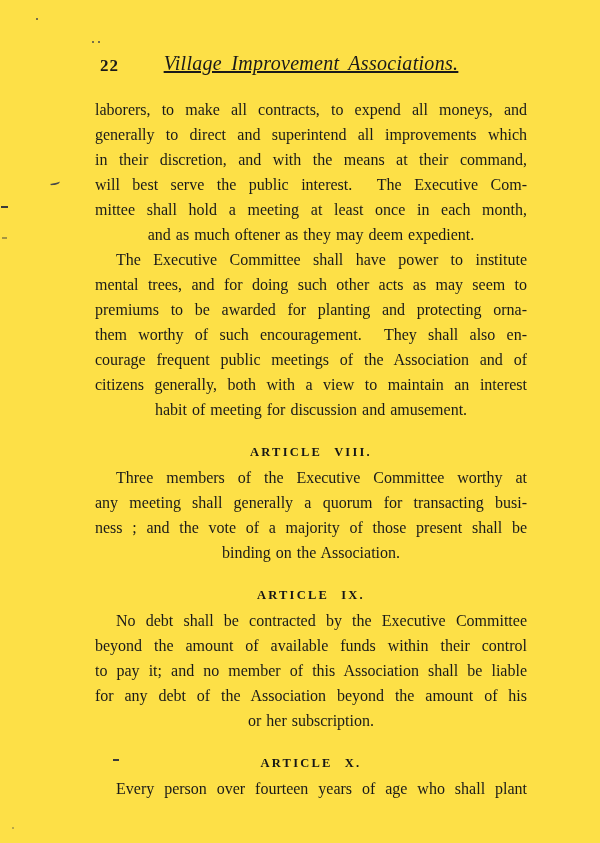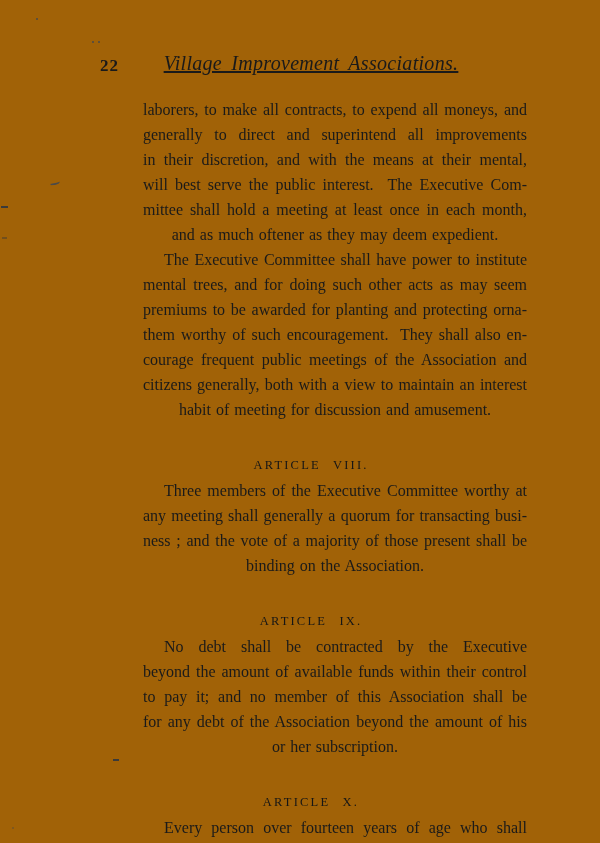--- a/index.html
+++ b/index.html
@@ -1,21 +1,21 @@
 <!DOCTYPE html>
 <html><head>
 <meta charset="utf-8">
 <style>
   * { margin: 0; padding: 0; box-sizing: border-box; }
   html, body { width: 600px; height: 843px; }
   body { background: #ffffff; }
   .page {
     position: relative;
     width: 600px; height: 843px;
-    background: #a16207;
+    background: #fde047;
     color: #1a1a1a;
     font-family: "Liberation Serif", "DejaVu Serif", serif;
     overflow: hidden;
   }
   .text-column {
     position: absolute;
     left: 95px; top: 52px;
     width: 432px;
   }
   .running-head {
@@ -40,34 +40,33 @@
   .content { margin-top: 18px; }
   .paragraph { }
   .line {
     height: 25px;
     line-height: 25px;
     font-size: 16px;
     overflow: hidden;
     text-align: justify;
     text-align-last: justify;
     word-spacing: 1px;
-    margin-left: 48px;
   }
   .line.last {
     text-align: center;
     text-align-last: auto;
   }
   .line.indent { padding-left: 21px; }
   .article-heading {
     height: 25px;
     line-height: 25px;
-    margin-top: 31px;
+    margin-top: 18px;
     text-align: center;
     font-size: 12.5px;
-    font-weight: normal;
+    font-weight: bold;
     letter-spacing: 2.2px;
     word-spacing: 7px;
     color: #161616;
   }
   
   .mark { position: absolute; }
   .mark.dash { background: #3a3a3a; height: 2px; }
   .mark.dot { background: #4a4a4a; width: 2px; height: 2px; border-radius: 50%; }
   .mark.swoosh {
     width: 10px; height: 5px;
@@ -85,21 +84,21 @@
 
     <div class="running-head">
       <span class="page-num">22</span>
       <span class="running-title">Village Improvement Associations.</span>
     </div>
 
     <div class="content">
         <div class="paragraph">
           <div class="line">laborers, to make all contracts, to expend all moneys, and</div>
           <div class="line">generally to direct and superintend all improvements which</div>
-          <div class="line">in their discretion, and with the means at their mental,</div>
+          <div class="line">in their discretion, and with the means at their command,</div>
           <div class="line">will best serve the public interest.&nbsp; The Executive Com-</div>
           <div class="line">mittee shall hold a meeting at least once in each month,</div>
           <div class="line last">and as much oftener as they may deem expedient.</div>
         </div>
         <div class="paragraph">
           <div class="line indent">The Executive Committee shall have power to institute</div>
           <div class="line">mental trees, and for doing such other acts as may seem to</div>
           <div class="line">premiums to be awarded for planting and protecting orna-</div>
           <div class="line">them worthy of such encouragement.&nbsp; They shall also en-</div>
           <div class="line">courage frequent public meetings of the Association and of</div>

